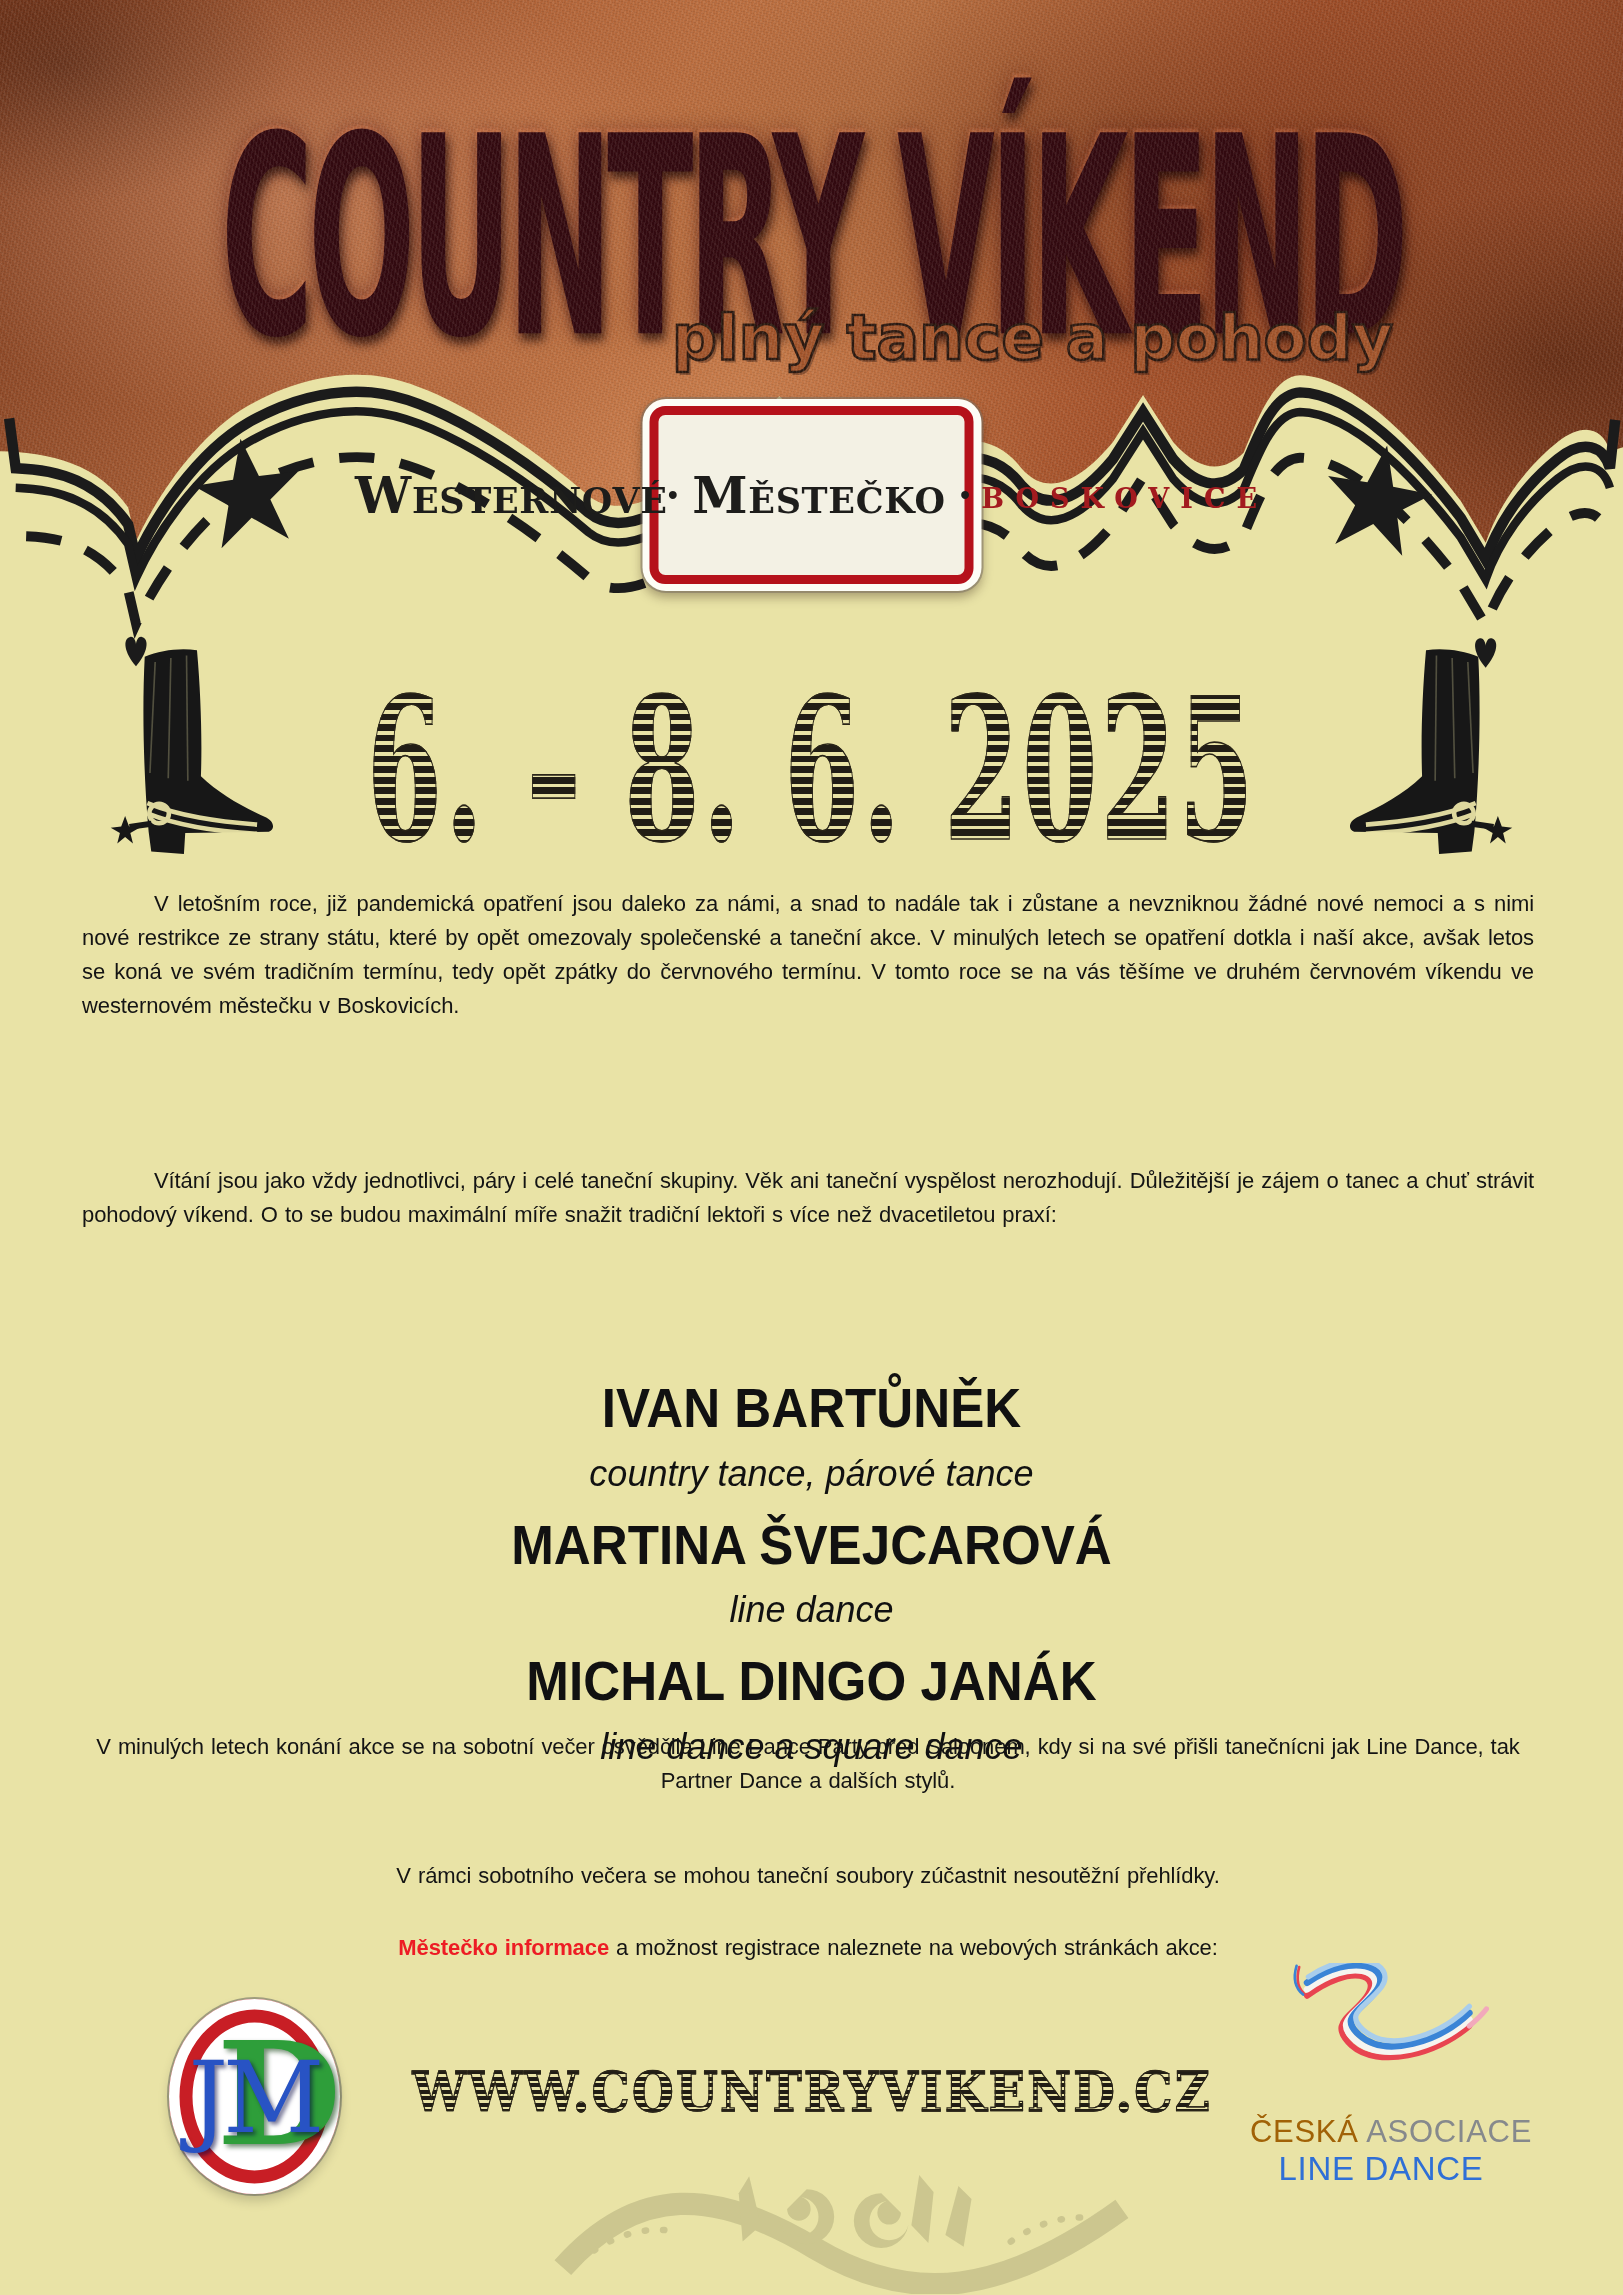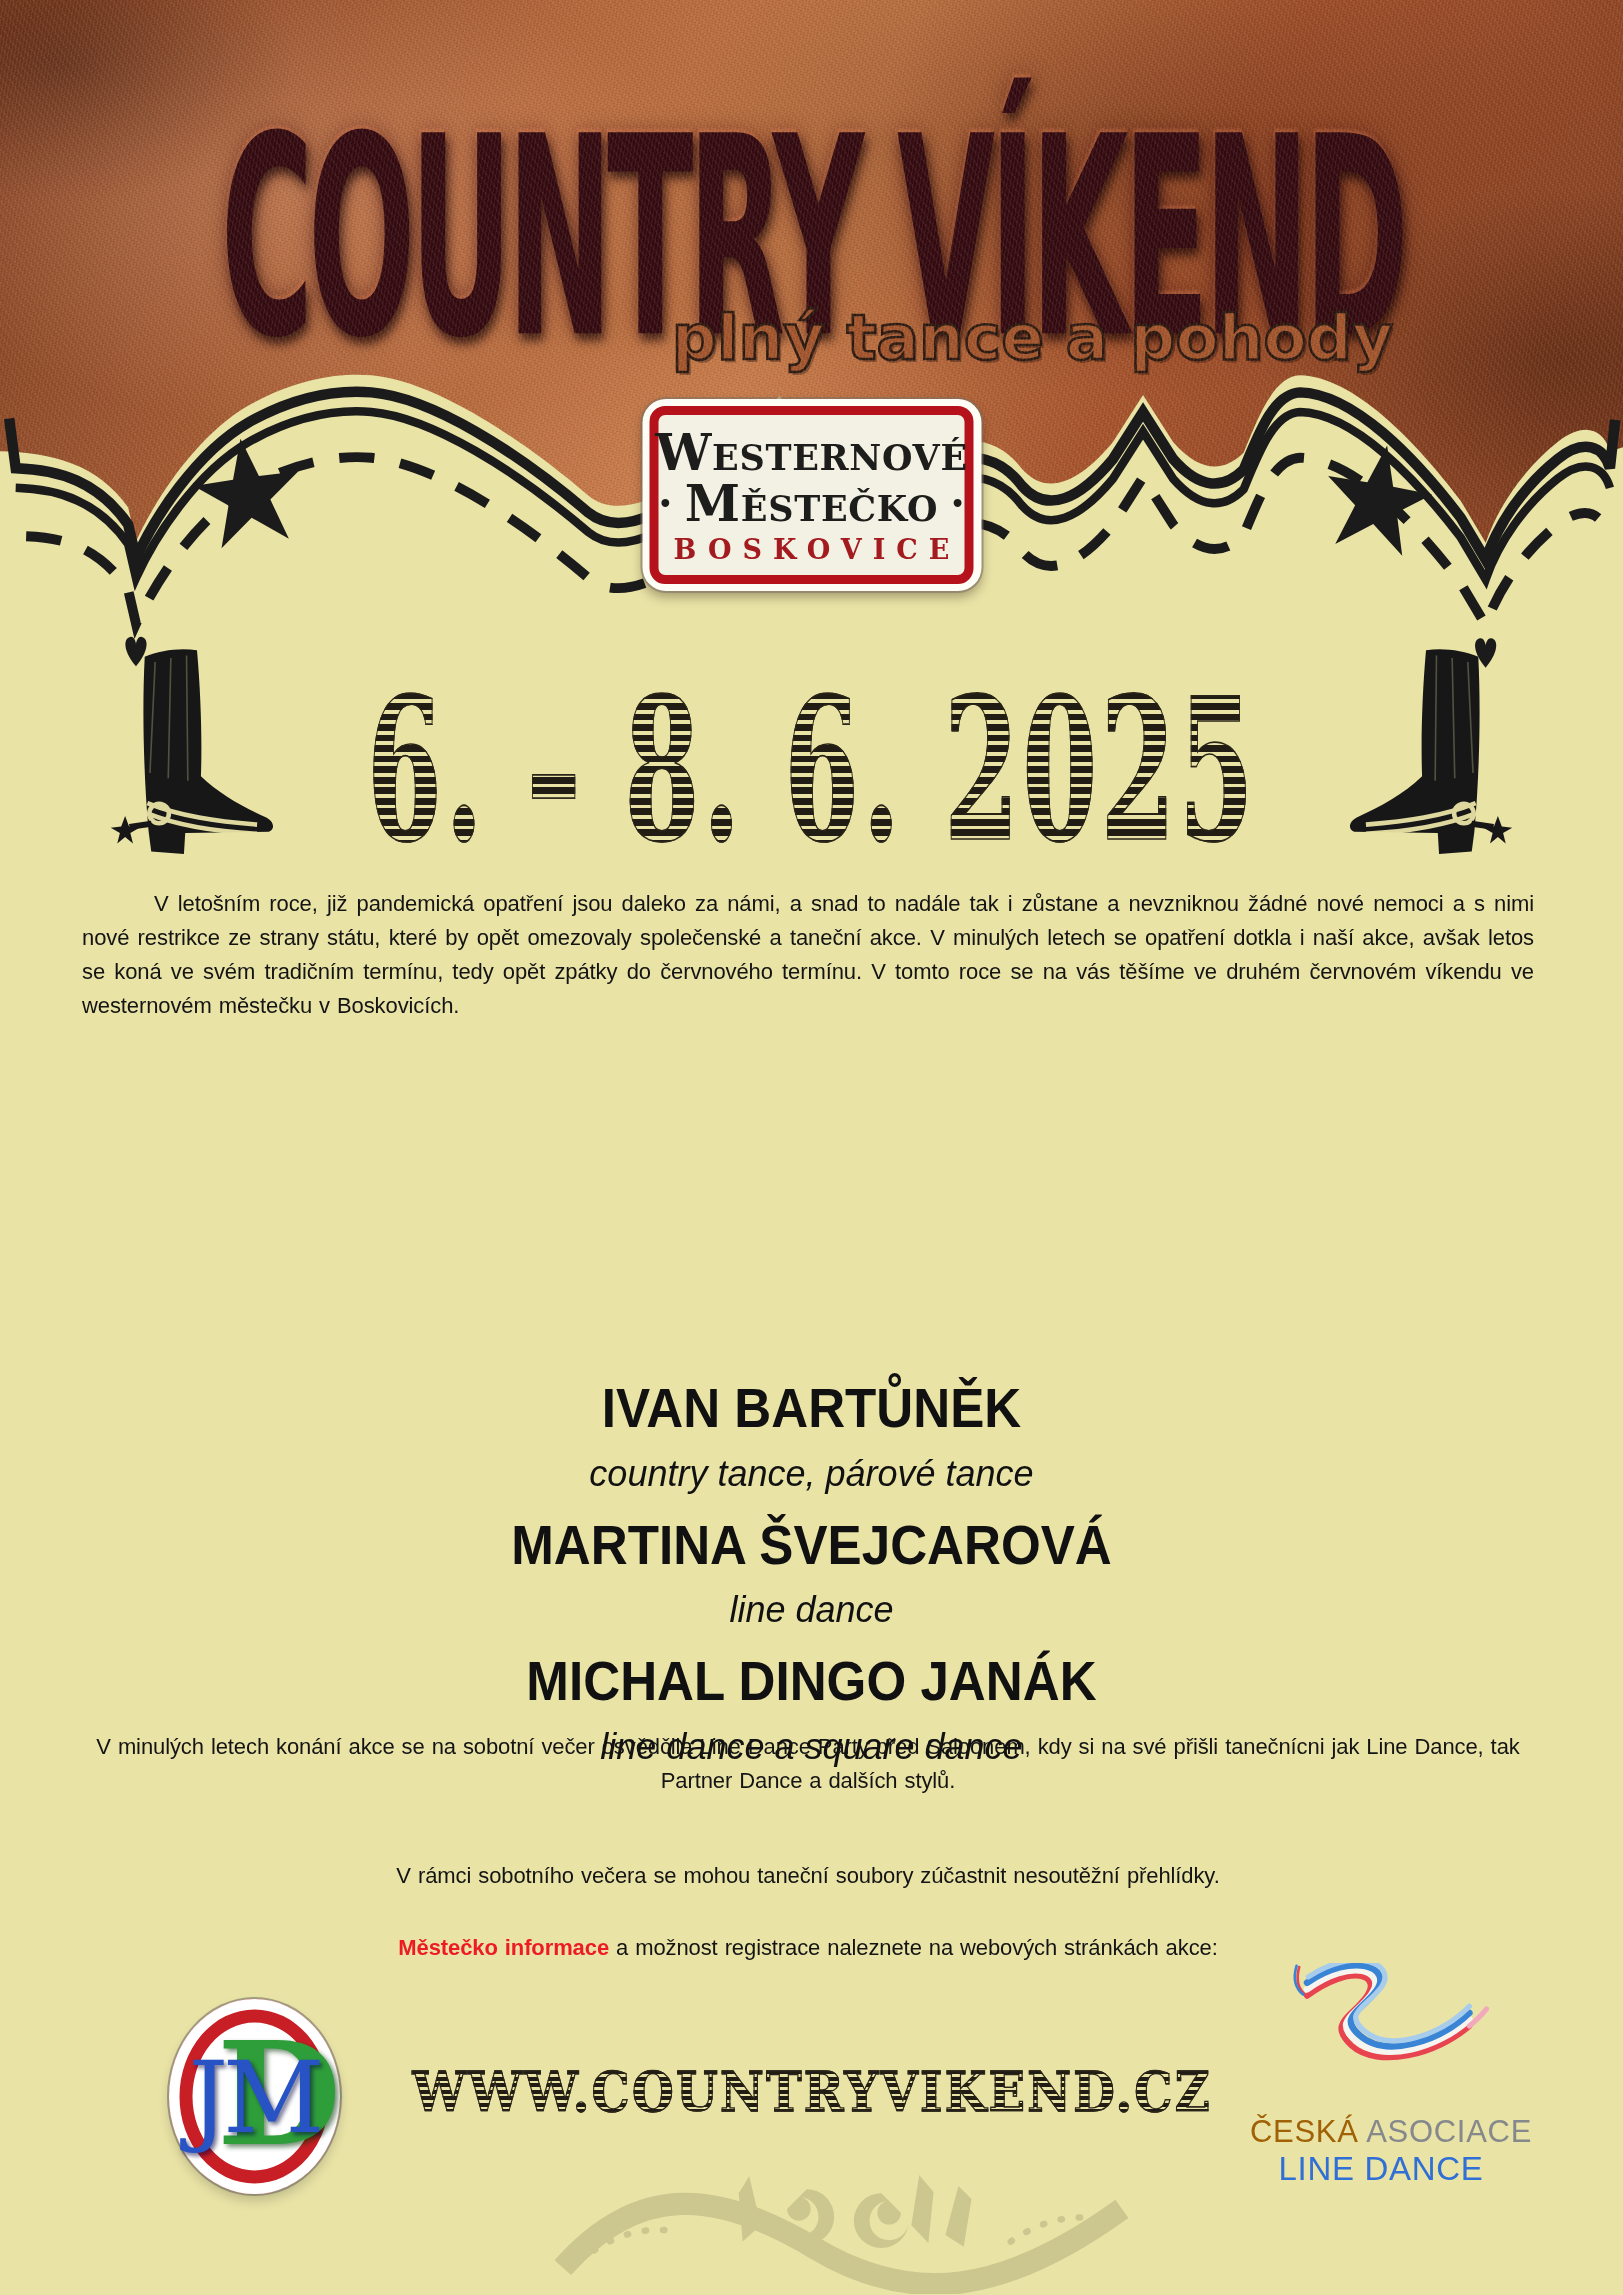--- a/index.html
+++ b/index.html
@@ -47,21 +47,21 @@
 
   
   .badge {
     position:absolute; top:399px; left:50%; transform:translateX(-50%);
     width:339px; height:192px; background:#fdfdf6; border-radius:23.5px;
     box-shadow:0 0 0 2px rgba(125,115,100,.55), 0 5.2px 10.5px rgba(40,20,10,.35);
     padding:7.2px; box-sizing:border-box;
   }
   .badge-inner {
     height:100%; box-sizing:border-box; border:9.8px solid #b5121b; border-radius:15.7px;
-    background:#f3f1e4; display:flex; flex-direction:column; align-items:center; justify-content:center;
+    background:#f3f1e4; display:flex; align-items:center; justify-content:center;
   }
   .badge-line1, .badge-word {
     font-family:"DejaVu Serif", serif; font-variant:small-caps; font-weight:700;
     font-size:50px; line-height:1.02; color:#1d1d1b; letter-spacing:0.7px;
   }
   .badge-line2 { display:flex; align-items:center; gap:14.4px; }
   .badge-bullet { font-size:29px; color:#1d1d1b; line-height:1; }
   .badge-city {
     font-family:"DejaVu Serif", serif; font-weight:700; font-size:27px; color:#a31b1f;
     letter-spacing:11px; text-indent:11px; margin-top:6.5px; line-height:1;
@@ -226,20 +226,21 @@
       <path d="M136,24 L132,208" fill="none"></path>
       <path d="M160,20 L162,212" fill="none"></path>
     </g>
     <rect x="72" y="278" width="34" height="9" fill="#171717" transform="rotate(-8 72 278)"></rect>
     <polygon fill="#171717" points="66,266 72,282 88,284 74,292 78,308 66,298 54,308 58,292 44,284 60,282"></polygon>
   </svg>
 
   <div class="date striped">6. – 8. 6. 2025</div>
 
   <p class="para p1">V letošním roce, již pandemická opatření jsou daleko za námi, a snad to nadále tak i zůstane a nevzniknou žádné nové nemoci a s nimi nové restrikce ze strany státu, které by opět omezovaly společenské a taneční akce. V minulých letech se opatření dotkla i naší akce, avšak letos se koná ve svém tradičním termínu, tedy opět zpátky do červnového termínu. V tomto roce se na vás těšíme ve druhém červnovém víkendu ve westernovém městečku v Boskovicích.</p>
+  <p class="para p2">Vítání jsou jako vždy jednotlivci, páry i celé taneční skupiny. Věk ani taneční vyspělost nerozhodují. Důležitější je zájem o tanec a chuť strávit pohodový víkend. O to se budou maximální míře snažit tradiční lektoři s více než dvacetiletou praxí:</p>
 
   <div class="lecturers">
     <div class="lect-name">IVAN BARTŮNĚK</div>
     <div class="lect-role">country tance, párové tance</div>
     <div class="lect-name">MARTINA ŠVEJCAROVÁ</div>
     <div class="lect-role">line dance</div>
     <div class="lect-name">MICHAL DINGO JANÁK</div>
     <div class="lect-role">line dance a square dance</div>
   </div>
 

